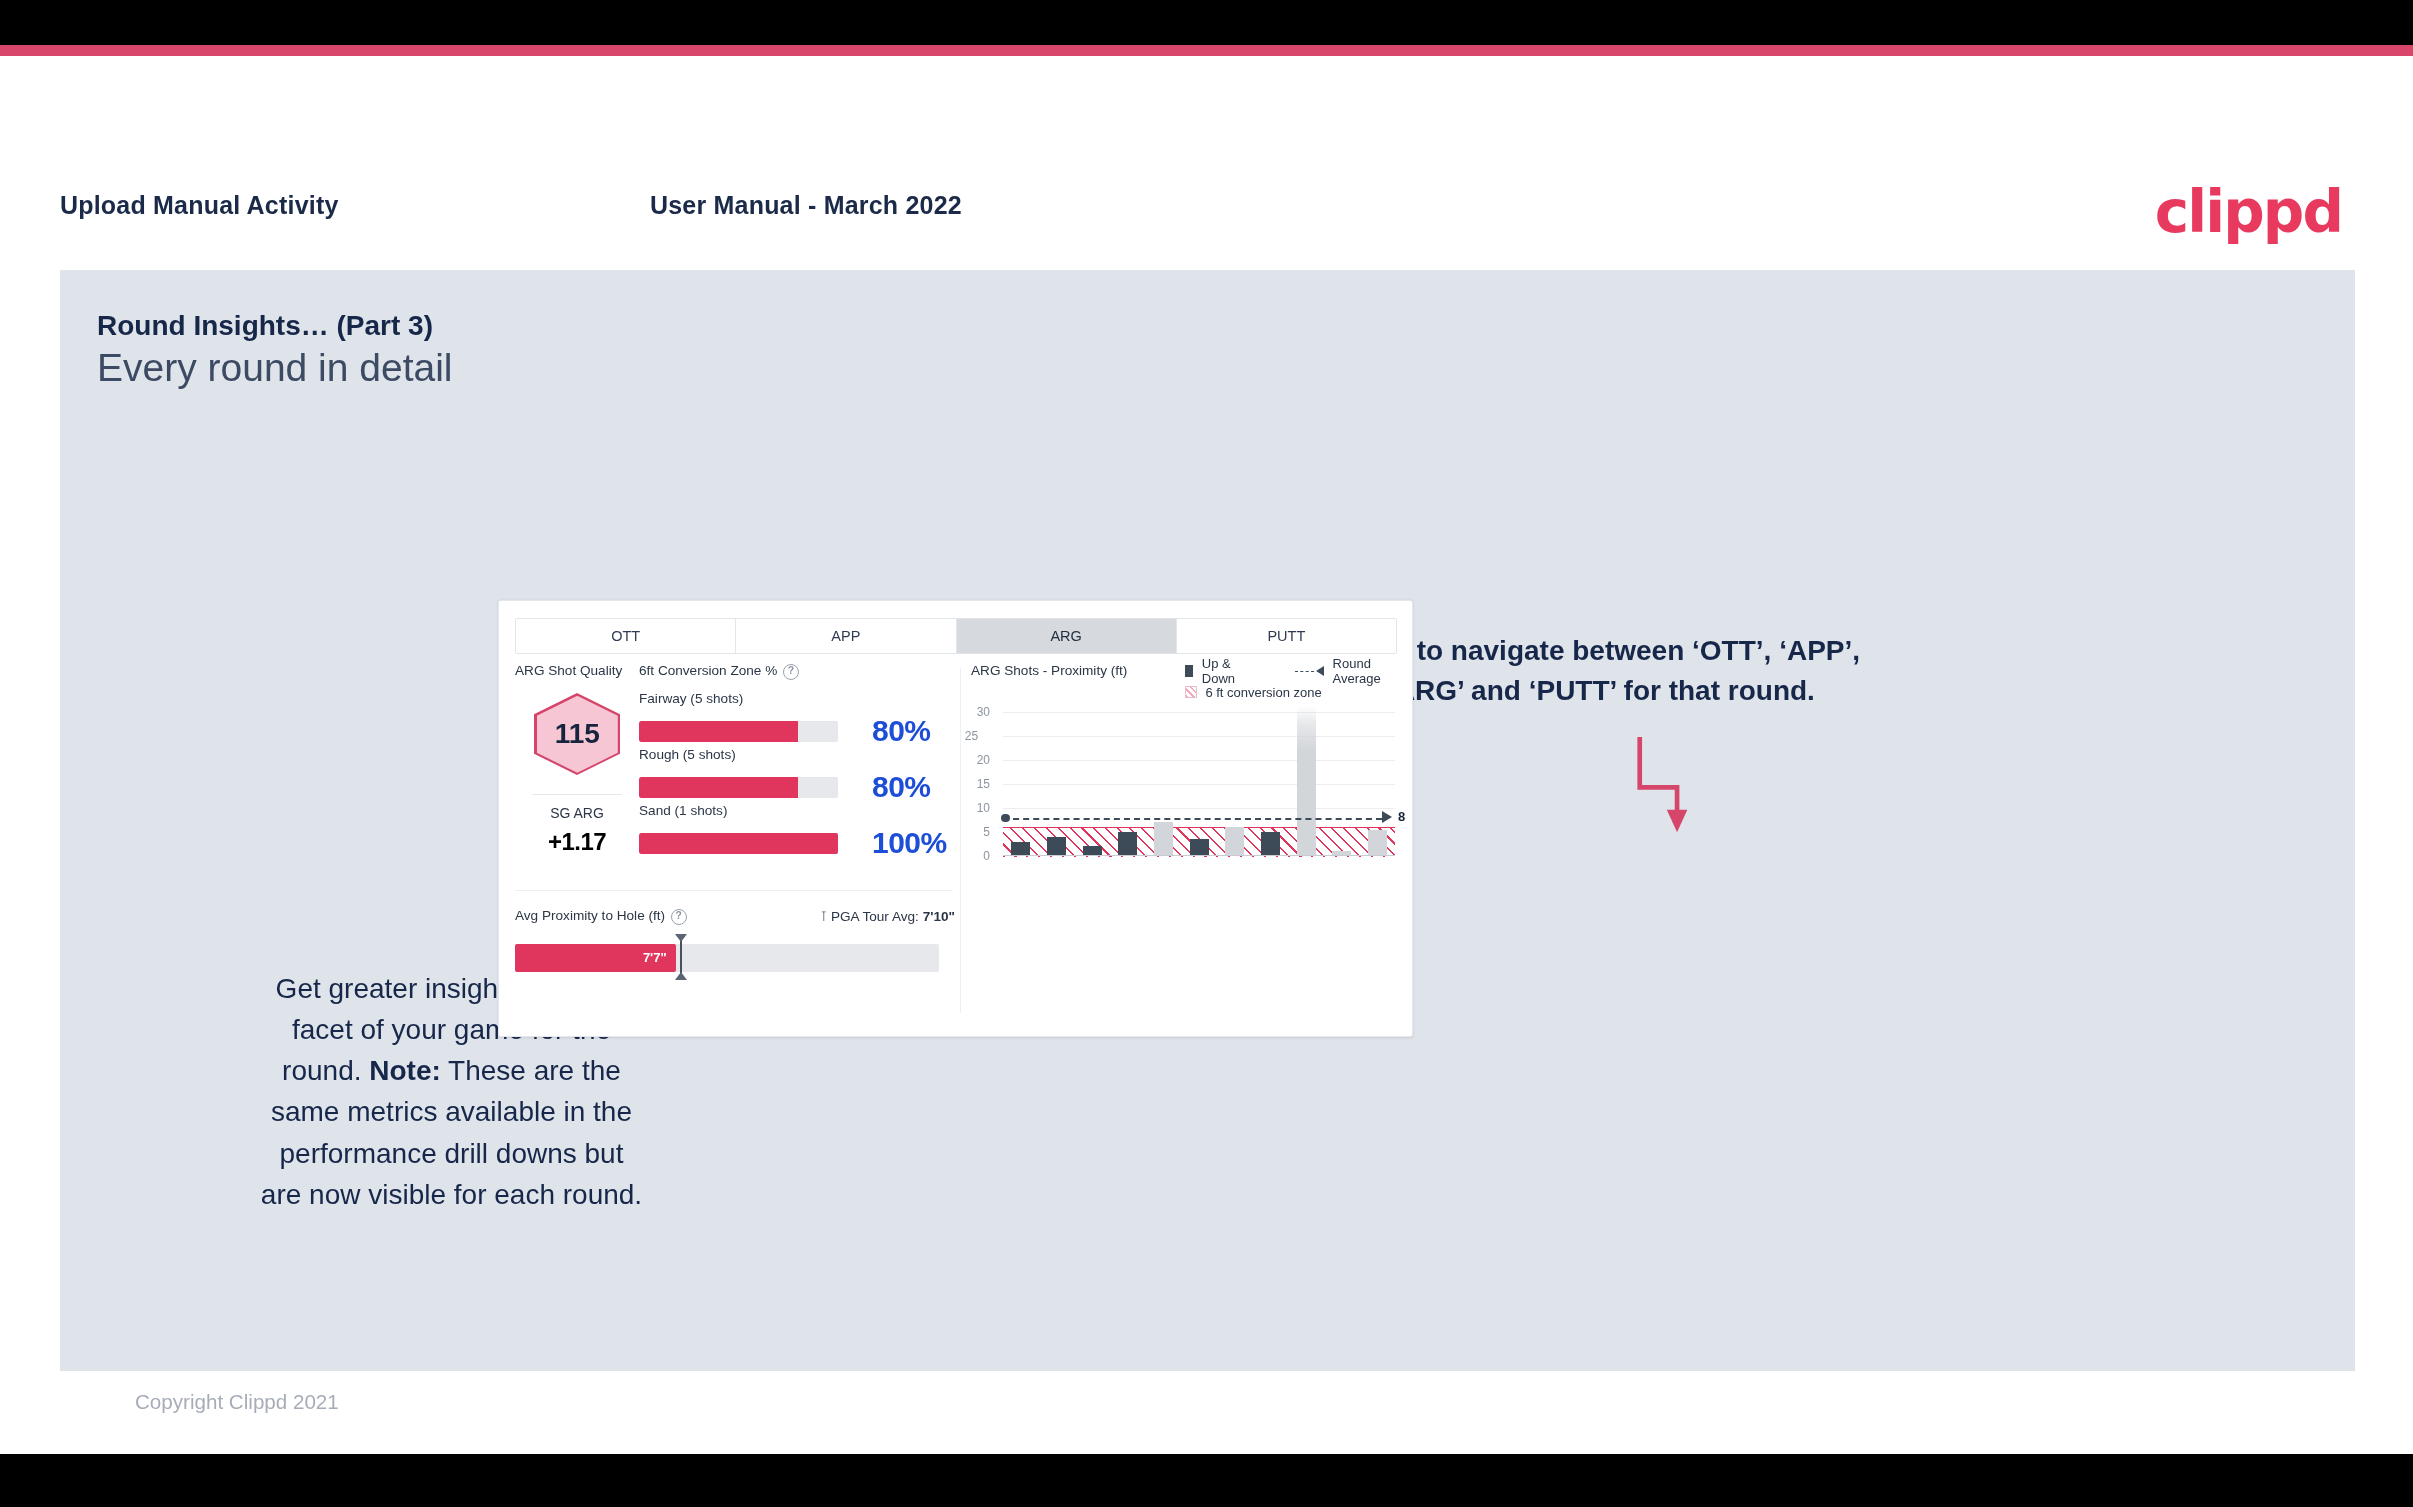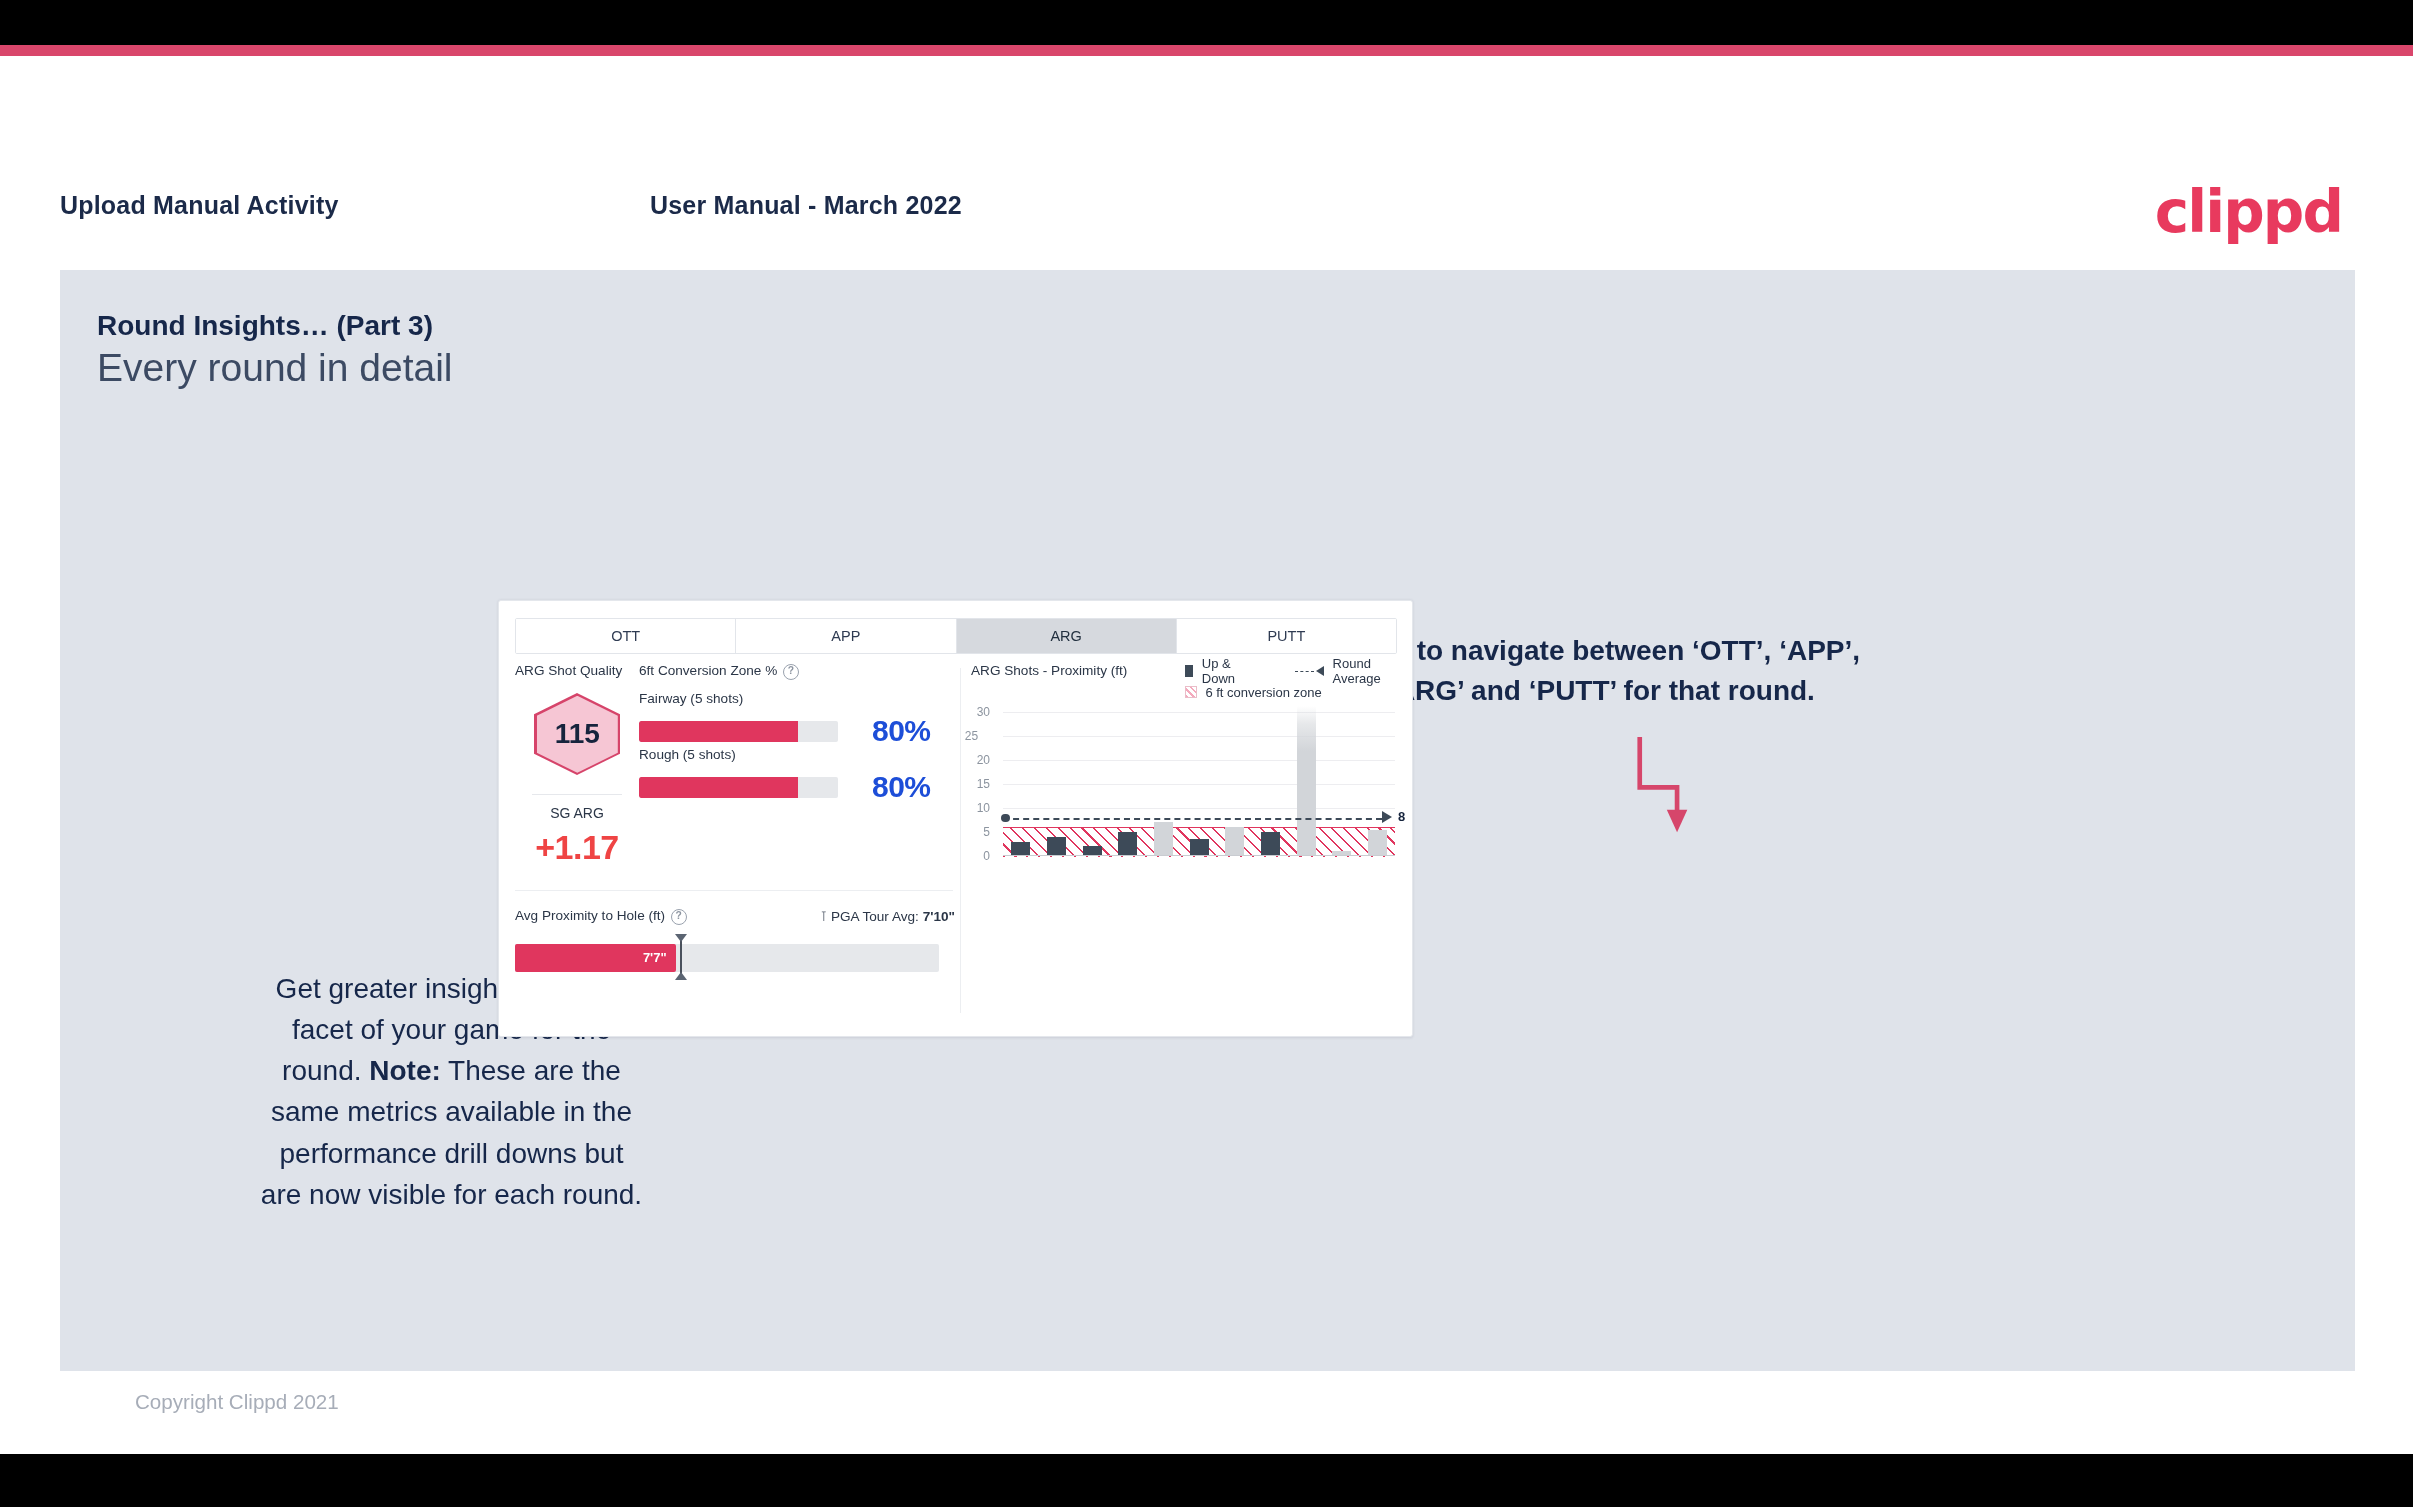--- a/index.html
+++ b/index.html
@@ -73,21 +73,21 @@
   #hex-inner{position:absolute;left:2.8px;top:2.8px;width:81px;height:77px;
     display:flex;align-items:center;justify-content:center;
     font-size:28px;font-weight:700;color:#16243d;
     background:#f6c6d4;
     clip-path:polygon(50% 0%,100% 26%,100% 74%,50% 100%,0% 74%,0% 26%);}
 
   #sg-divider{position:absolute;left:17px;top:131px;width:90px;height:0.9px;background:#e6e8ec;}
   #sg-label{position:absolute;left:0;top:142px;width:124px;text-align:center;
             font-size:14px;color:#2b3647;}
   #sg-value{position:absolute;left:0;top:165px;width:124px;text-align:center;
-            font-size:34px;font-weight:700;color:#ef4444;letter-spacing:-0.5px;}
+            font-size:24px;font-weight:700;color:#000000;letter-spacing:-0.5px;}
 
   
   .cz-row{position:absolute;left:124px;width:309px;}
   .cz-name{font-size:13.6px;color:#2b3647;margin-bottom:8.4px;}
   .cz-bar-line{display:flex;align-items:center;}
   .cz-track{width:199px;height:20.6px;background:#e6e8eb;border-radius:1.9px;overflow:hidden;}
   .cz-fill{height:20.6px;background:#e0365e;border-radius:1.9px 0 0 1.9px;}
   .cz-pct{margin-left:34px;font-size:30px;font-weight:700;color:#1d4ed8;letter-spacing:-0.5px;}
 
   #cz-r0{top:28px;}
@@ -222,20 +222,29 @@
       <div class="cz-row" id="cz-r1">
         <div class="cz-name">Rough (5 shots)</div>
         <div class="cz-bar-line">
           <div class="cz-track">
             <div class="cz-fill" id="cz-f1" style="width: 80%;"></div>
           </div>
           <div class="cz-pct">80%</div>
         </div>
       </div>
 
+      <div class="cz-row" id="cz-r2">
+        <div class="cz-name">Sand (1 shots)</div>
+        <div class="cz-bar-line">
+          <div class="cz-track">
+            <div class="cz-fill" id="cz-f2" style="width: 100%;"></div>
+          </div>
+          <div class="cz-pct">100%</div>
+        </div>
+      </div>
 
       <div id="prox-div"></div>
 
       <div id="prox-label">
         <span>Avg Proximity to Hole (ft)</span><span class="qmark">?</span>
       </div>
 
       <div id="pga-avg">
         <span class="tee-icon">⊺</span><span>PGA Tour Avg: </span><b>7'10"</b>
       </div>

